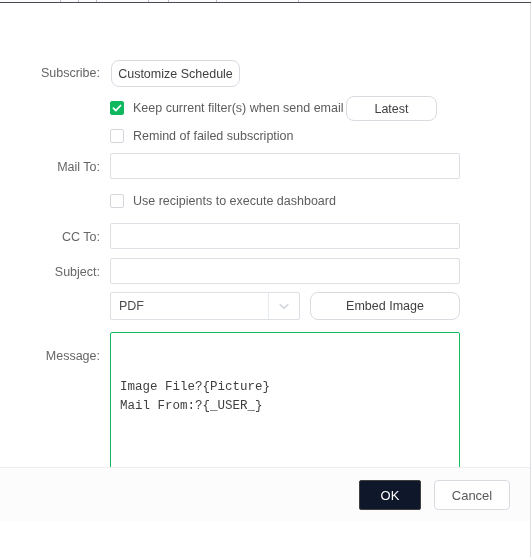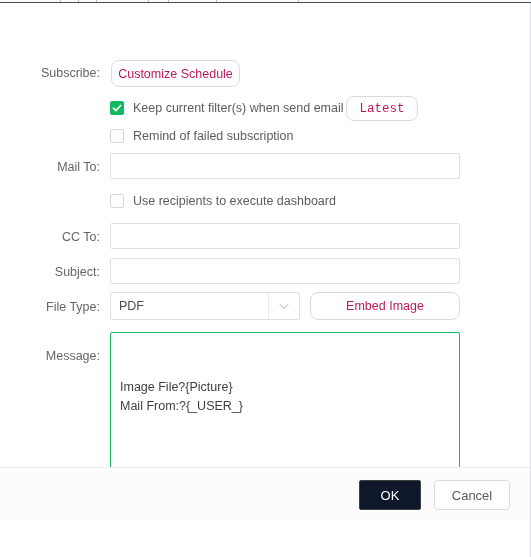--- a/index.html
+++ b/index.html
@@ -91,21 +91,21 @@
 
   
   .btn {
     position: absolute;
     box-sizing: border-box;
     background: #ffffff;
     border: 1px solid #d8dce1;
     border-radius: 8px;
     font-family: "Liberation Sans", sans-serif;
     font-size: 12.5px;
-    color: #be185d;
+    color: #404040;
     cursor: pointer;
     display: flex;
     align-items: center;
     justify-content: center;
     padding: 0;
     white-space: nowrap;
   }
 
   .text-input {
     position: absolute;
@@ -180,21 +180,21 @@
   }
   .select-arrow svg { display: block; }
 
   
   .message-area {
     position: absolute;
     box-sizing: border-box;
     border: 1px solid #16ba63;
     border-radius: 2px;
     background: #ffffff;
-    font-family: Liberation Sans, sans-serif;
+    font-family: Liberation Mono, monospace;
     font-size: 12.5px;
     color: #3f3f3f;
     line-height: 19px;
     padding: 45px 0 0 9px;
     resize: none;
     outline: none;
     overflow: hidden;
     white-space: pre;
   }
 
@@ -263,42 +263,41 @@
     <button class="btn" style="left:111px; top:57px; width:129px; height:27px;">Customize Schedule</button>
 
     <div class="check-row" style="left:110px; top:98px;">
       <span class="check-box checked">
         <svg width="10" height="10" viewBox="0 0 10 10">
           <polyline points="1.4,5.2 3.8,7.6 8.6,2.5" fill="none" stroke="#ffffff" stroke-width="1.7" stroke-linecap="round" stroke-linejoin="round"></polyline>
         </svg>
       </span>
       <span class="check-label">Keep current filter(s) when send email</span>
     </div>
-    <button class="btn" style="left:346px; top:93px; width:72px; height:25px;font-family:Liberation Mono, monospace;">Latest</button>
+    <button class="btn" style="left:346px; top:93px; width:91px; height:25px;">Latest</button>
 
     <div class="check-row" style="left:110px; top:126px;align-items:flex-end;">
       <span class="check-box"></span>
       <span class="check-label">Remind of failed subscription</span>
     </div>
 
     <div class="form-label" style="left:10px; top:157px;">Mail To:</div>
     <input class="text-input" type="text" style="left: 110px; top: 150px; width: 350px; height: 26px;" value="">
 
     <div class="check-row" style="left:110px; top:191px;">
       <span class="check-box"></span>
       <span class="check-label">Use recipients to execute dashboard</span>
     </div>
 
     <div class="form-label" style="left:10px; top:227px;">CC To:</div>
     <input class="text-input" type="text" style="left: 110px; top: 220px; width: 350px; height: 26px;" value="">
 
     <div class="form-label" style="left:10px; top:262px;">Subject:</div>
     <input class="text-input" type="text" style="left: 110px; top: 255px; width: 350px; height: 26px;" value="">
 
-    <div class="form-label" style="left:10px; top:297px;">File Type:</div>
     <div class="select-wrap" style="left:110px; top:289px; width:190px; height:28px;">
       <span class="select-value">PDF</span>
       <span class="select-arrow">
         <svg width="10" height="7" viewBox="0 0 10 7">
           <polyline points="1,1.6 5,5.2 9,1.6" fill="none" stroke="#cbcfd4" stroke-width="1.3" stroke-linecap="round" stroke-linejoin="round"></polyline>
         </svg>
       </span>
     </div>
     <button class="btn" style="left:310px; top:289px; width:150px; height:28px;">Embed Image</button>
 

